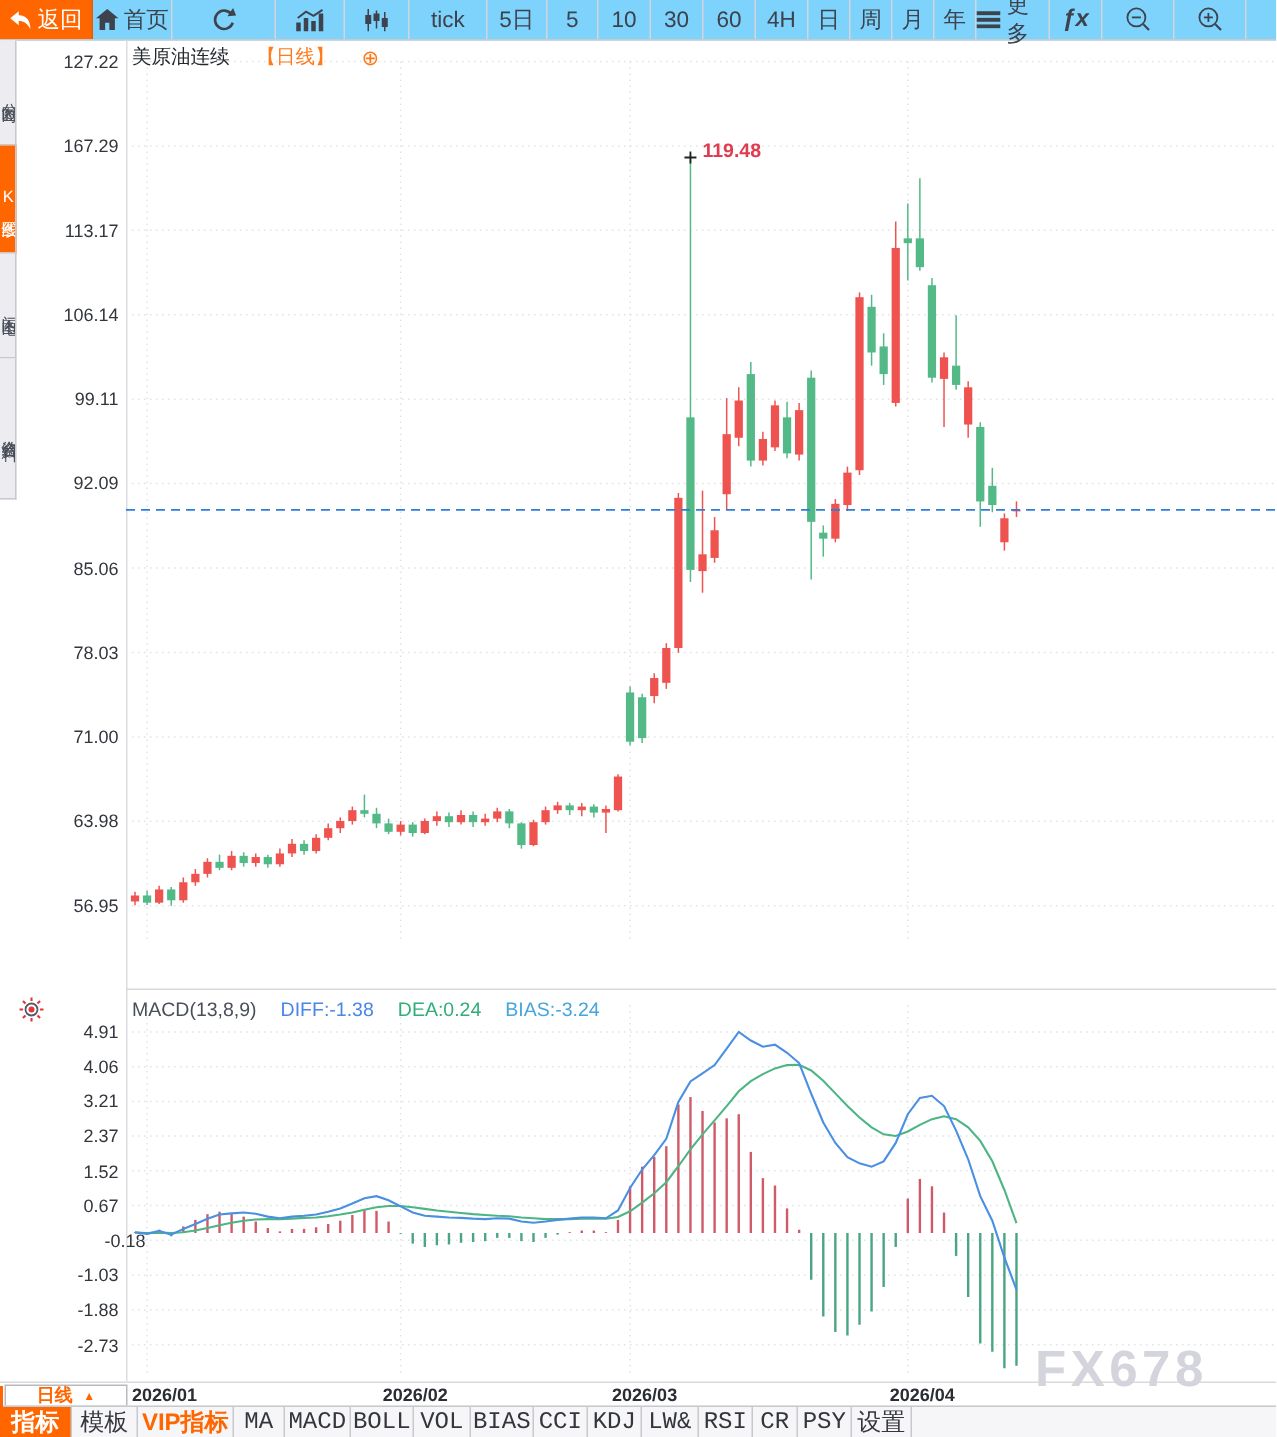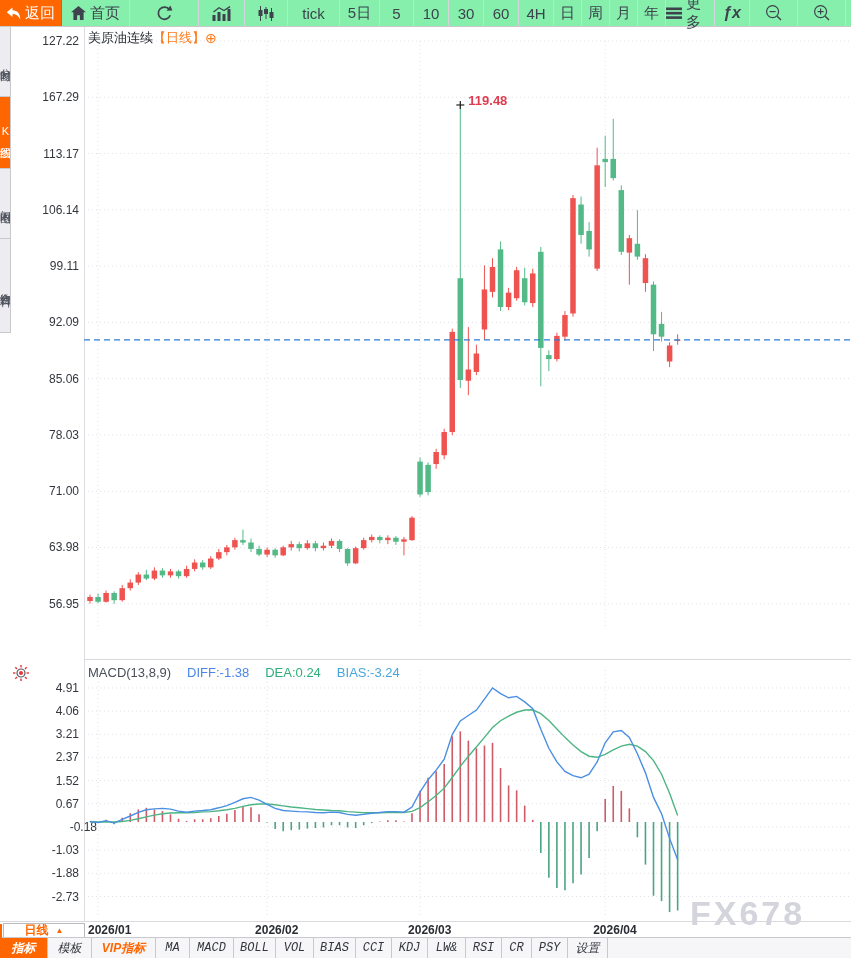--- a/index.html
+++ b/index.html
@@ -1,21 +1,21 @@
 <!DOCTYPE html>
 <html><head>
 <meta charset="utf-8">
 <style>
   html,body{margin:0;padding:0;background:#fff;}
   #app{position:relative;width:851px;height:958px;background:#fff;overflow:hidden;
        font-family:"Liberation Sans",sans-serif;}
 
   
   .topbar{position:absolute;left:0;top:0;width:851px;height:27px;display:flex;
-          background:#86efac;border-bottom:1px solid #c8c8cd;box-sizing:border-box;}
+          background:#7dd3fc;border-bottom:1px solid #c8c8cd;box-sizing:border-box;}
   .tb-btn{display:flex;align-items:center;justify-content:center;gap:4px;height:100%;
           border-right:1px solid #d4d4d9;box-sizing:border-box;font-size:15px;color:#3d424d;
           cursor:pointer;flex:0 0 auto;user-select:none;}
   .tb-btn.accent{background:#ff6600;color:#fff;border-right:1px solid #e65c00;}
   .tb-btn.fx{font-weight:bold;font-style:italic;font-size:16px;}
   .tb-btn .ico{display:flex;align-items:center;}
 
   
   .sidebar{position:absolute;left:0;top:27px;width:11px;background:#fff;z-index:5;}
   .side-tab{width:11px;box-sizing:border-box;writing-mode:vertical-rl;text-orientation:upright;
@@ -23,21 +23,21 @@
             border-bottom:1px solid #c8c8cd;border-right:1px solid #c8c8cd;
             display:flex;align-items:center;justify-content:center;overflow:hidden;cursor:pointer;}
   .side-tab.active{background:#ff6600;color:#fff;}
 
   
   .plot-border{position:absolute;left:84px;top:27px;width:1px;height:894px;background:#dcdce1;}
   .panel-sep{position:absolute;left:84px;top:659px;width:767px;height:1px;background:#d8d8dd;}
   svg.candle{position:absolute;left:84px;top:28px;}
   svg.macd{position:absolute;left:84px;top:660px;}
   .chart-title{position:absolute;left:88px;top:29px;font-size:13px;color:#25282e;
-               display:flex;align-items:center;gap:0;z-index:4;}
+               display:flex;align-items:center;gap:18px;z-index:4;}
   .chart-title .period{color:#ff7a1a;}
   .chart-title .add{color:#ff7a1a;font-size:14px;line-height:1;cursor:pointer;}
   .y-label{position:absolute;left:0;width:79px;text-align:right;font-size:12px;
            color:#33373d;line-height:14px;}
   .macd-header{position:absolute;left:88px;top:665px;font-size:13px;display:flex;gap:16px;z-index:4;}
   .macd-header .t{color:#4a4f58;}
   .macd-header .diff{color:#4a86e8;}
   .macd-header .dea{color:#2fae7b;}
   .macd-header .m{color:#46a6dc;}
   .macd-settings{position:absolute;left:11px;top:663px;width:20px;height:20px;cursor:pointer;}
@@ -48,22 +48,22 @@
   .period-box{position:absolute;left:3px;top:1px;width:80px;height:13px;border:1px solid #b9b9bf;
               background:#fff;display:flex;align-items:center;justify-content:center;gap:7px;
               font-size:12px;font-weight:bold;color:#ff6600;cursor:pointer;}
   .period-box .arr{font-size:8px;}
   .month-label{position:absolute;top:1px;font-size:12px;font-weight:bold;color:#2a2d33;white-space:nowrap;}
 
   
   .bottombar{position:absolute;left:0;top:937px;width:851px;height:21px;background:#f6f6f8;
              border-top:1px solid #c8c8cd;display:flex;box-sizing:border-box;}
   .bb-btn{display:flex;align-items:center;justify-content:center;height:100%;
-          border-right:1px solid #c8c8cd;box-sizing:border-box;font-size:12px;color:#33363c;
-          cursor:pointer;flex:0 0 auto;user-select:none;font-style:italic;}
+          border-right:1px solid #c8c8cd;box-sizing:border-box;font-size:16px;color:#33363c;
+          cursor:pointer;flex:0 0 auto;user-select:none;}
   .bb-btn.active{background:#ff6600;color:#fff;font-weight:bold;}
   .bb-btn.vip{color:#ff6600;font-weight:bold;}
   .bb-btn.mono{font-family:"Liberation Mono",monospace;}
 
   .watermark{position:absolute;left:690px;top:894px;font-size:34px;font-weight:bold;
              color:#d4d4dc;letter-spacing:3px;z-index:3;}
   .left-strip{position:absolute;left:0;top:924px;width:2px;height:34px;background:#ff6600;}
   text.ann{font-size:13px;font-weight:bold;font-family:"Liberation Sans",sans-serif;}
 </style>
 </head>
@@ -73,21 +73,21 @@
 
   <div class="topbar" id="topbar">
       <div class="tb-btn accent" style="width: 62px;">
         <span class="ico">
           <svg width="15" height="13" viewBox="0 0 15 13">
             <path d="M6.5 0.5 L0.8 5.2 L6.5 9.9 L6.5 7 C10 7 12.3 8.6 14.2 12.4 C14.4 6.8 11.6 3.4 6.5 3.2 Z" fill="#fff"></path>
           </svg>
         </span>
         <span>返回</span>
       </div>
-      <div class="tb-btn" style="width: 68px;">
+      <div class="tb-btn" style="width: 53px;">
         <span class="ico">
           <svg width="15" height="14" viewBox="0 0 15 14">
             <path d="M7.5 0 L15 6.2 L12.6 6.2 L12.6 14 L8.9 14 L8.9 9.2 L6.1 9.2 L6.1 14 L2.4 14 L2.4 6.2 L0 6.2 Z" fill="#3d424d"></path>
           </svg>
         </span>
         <span>首页</span>
       </div>
       <div class="tb-btn" style="width: 69px;">
         <span class="ico">
           <svg width="17" height="17" viewBox="0 0 17 17">

